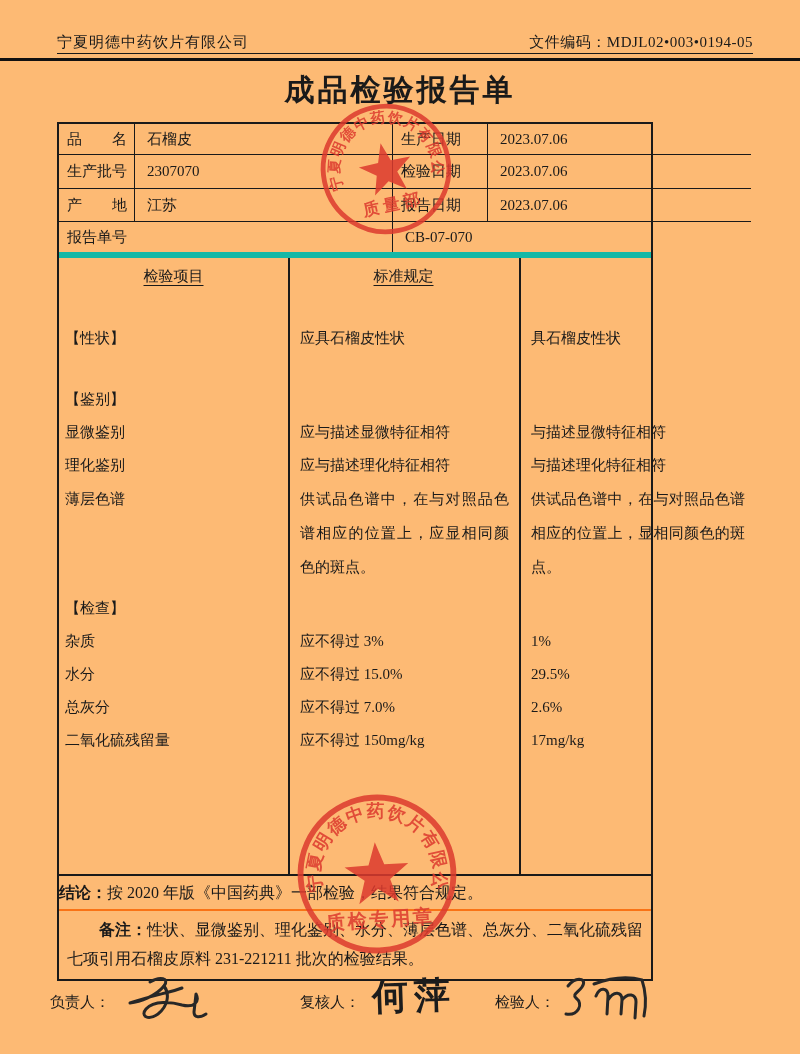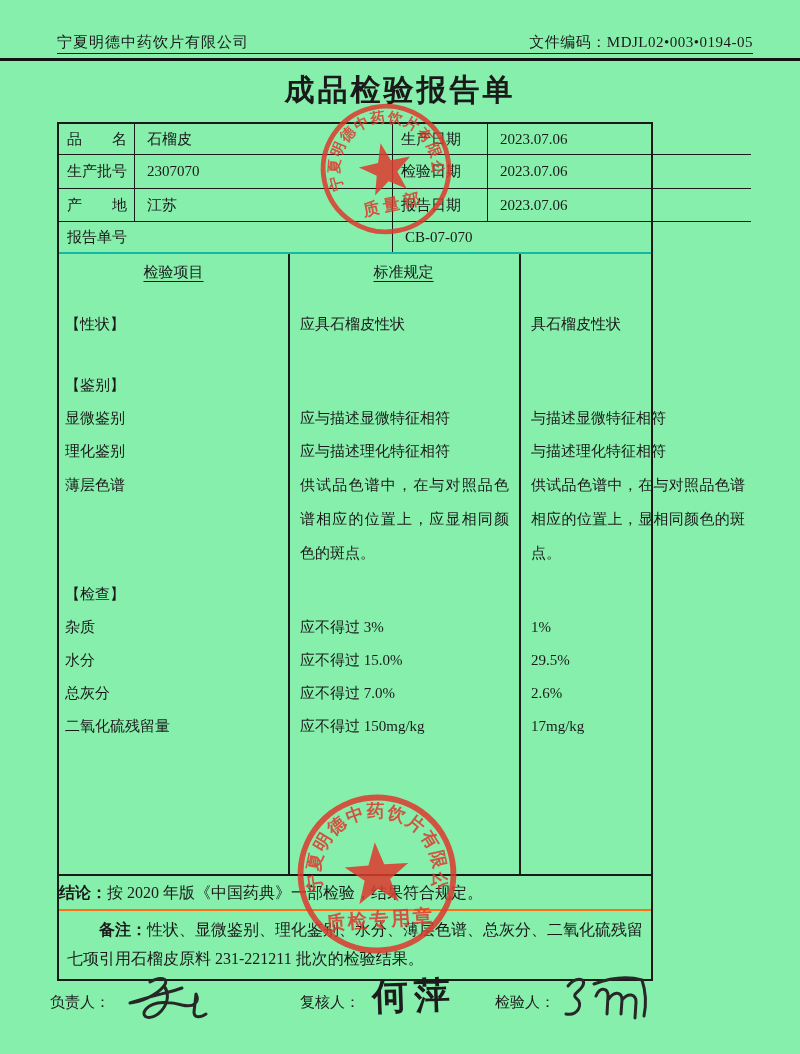--- a/index.html
+++ b/index.html
@@ -2,21 +2,21 @@
 <html><head>
 <meta charset="utf-8">
 <style>
   * { margin: 0; padding: 0; box-sizing: border-box; }
   html, body { background: #888; }
   body { font-family: "Liberation Serif", "DejaVu Serif", serif; }
   #page {
     position: relative;
     width: 800px;
     height: 1054px;
-    background: #86efac;
+    background: #fdba74;
     margin: 0 auto;
     overflow: hidden;
     color: #1a1a1a;
   }
 
   
   .hdr-company {
     position: absolute; left: 57px; top: 33px;
     font-size: 15px; letter-spacing: 1px;
   }
@@ -60,38 +60,38 @@
   }
   .info-grid > div.first-col { border-left: none; }
   .info-grid > div.first-row { border-top: none; }
   .info-grid > div.val { padding-left: 12px; }
   .span2a { grid-column: 1 / 3; }
   .span2b { grid-column: 3 / 5; }
 
   
   .test-table {
     position: relative;
-    border-top: 2px solid #14b8a6;
+    border-top: 6px solid #14b8a6;
     height: 622px;
   }
   .vline { position: absolute; top: 0; bottom: 0; width: 1.5px; background: #1a1a1a; }
   .vline.v1 { left: 229px; }
   .vline.v2 { left: 460px; }
   .trow {
     display: grid;
     grid-template-columns: 229px 231px 236px;
   }
   .trow > div { padding-left: 12px; line-height: 33px; }
   .trow > div:first-child { padding-left: 6px; }
   .trow.head { padding-top: 6px; }
   .trow.head > div {
     text-align: center; padding-left: 0; line-height: 24px;
   }
   .trow.head span { text-decoration: underline; text-underline-offset: 4px; }
-  .mt-xl { margin-top: 24px; }
+  .mt-xl { margin-top: 34px; }
   .mt-lg { margin-top: 28px; }
   .mt-md { margin-top: 8px; }
   .wrap-cell > div { line-height: 34px; }
   .wrap-cell > .para { white-space: normal; text-align: justify; padding-right: 10px; }
 
   
   .conclusion-row {
     border-top: 2px solid #1a1a1a;
     height: 35px; line-height: 33px;
     text-align: left; font-size: 16px;

